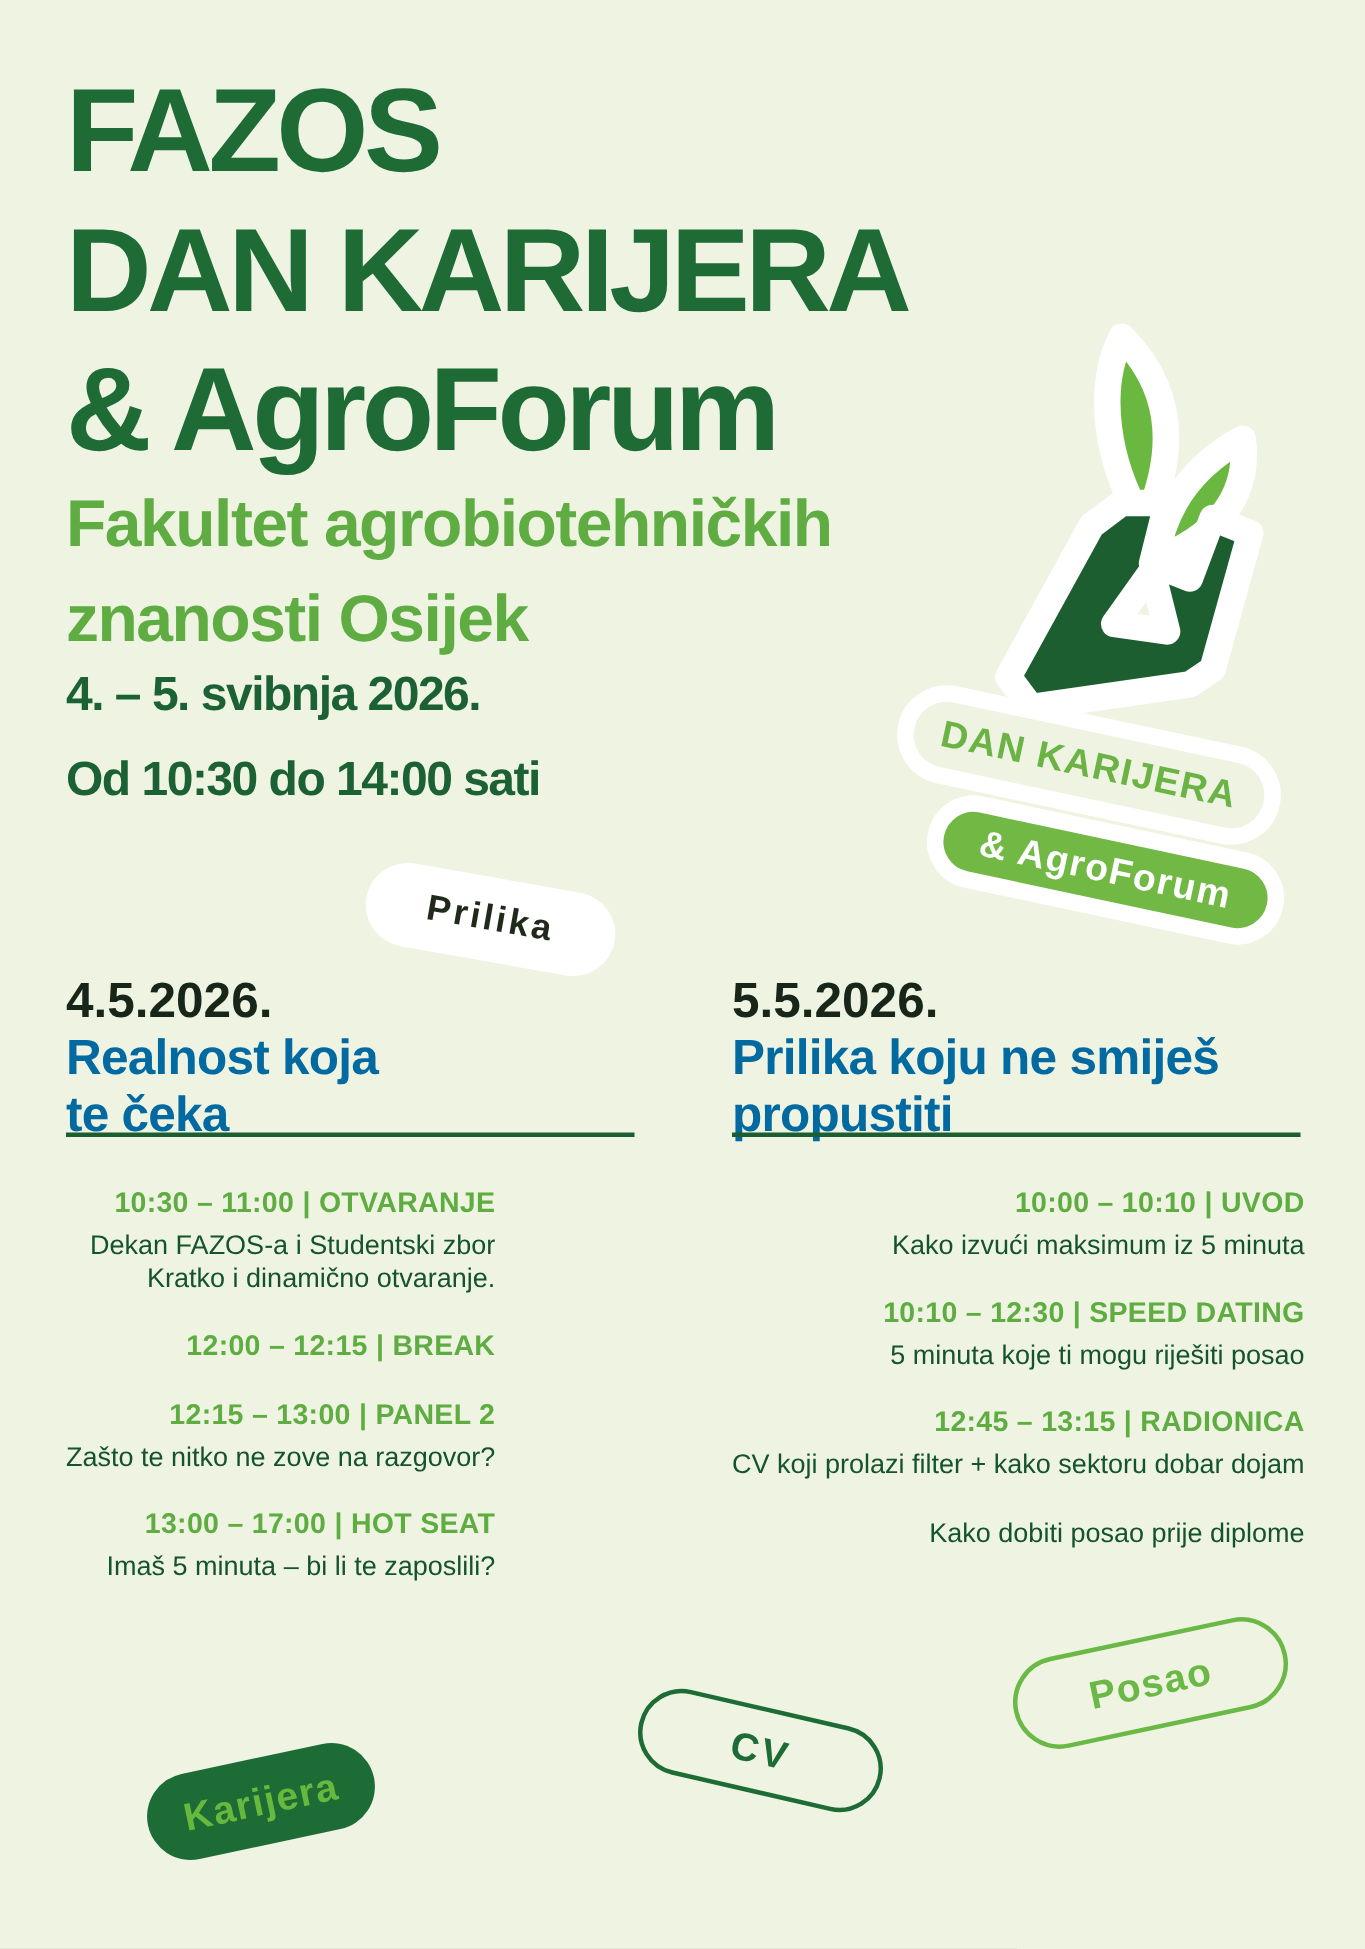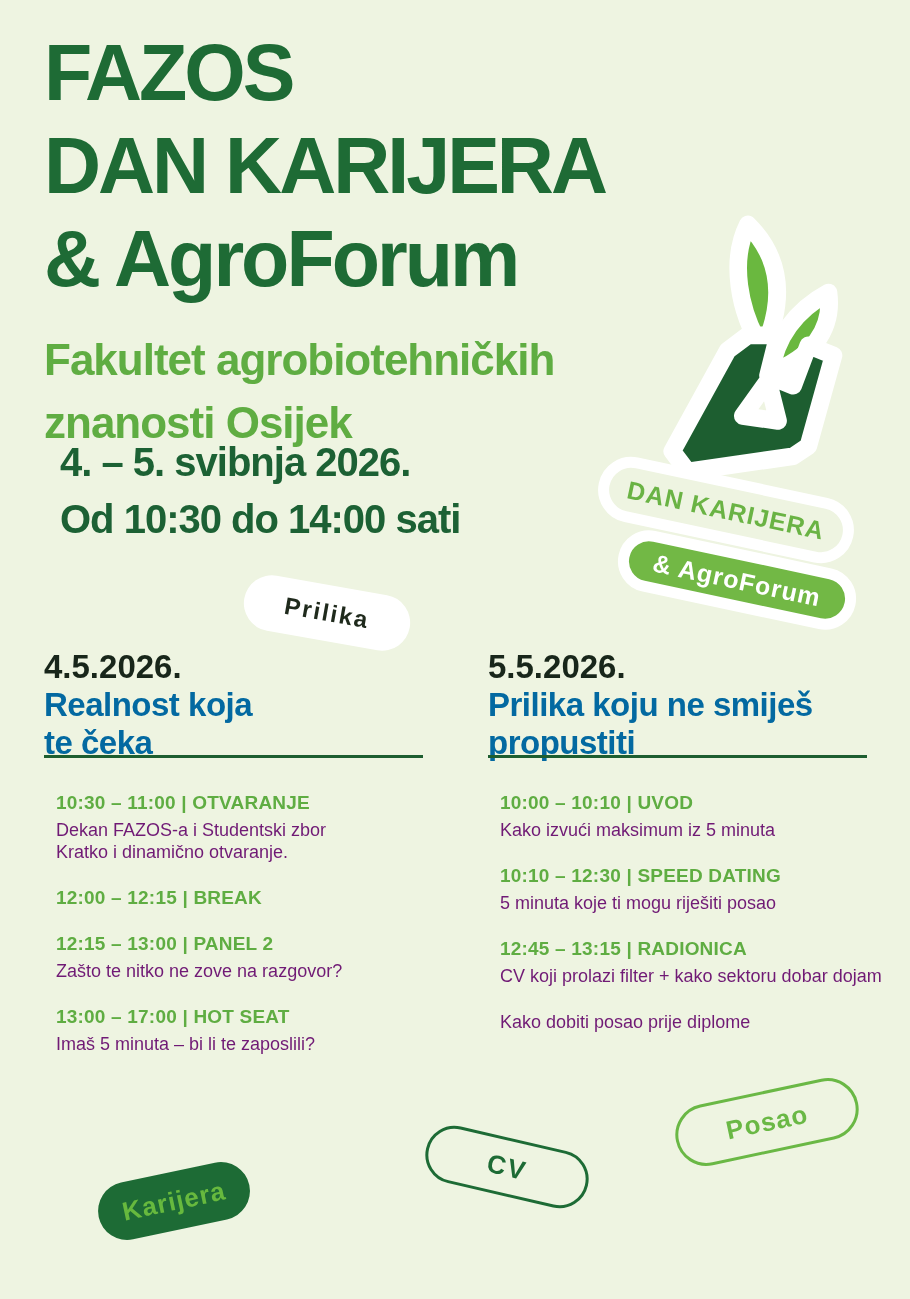--- a/index.html
+++ b/index.html
@@ -3,30 +3,30 @@
 <meta charset="utf-8">
 <style>
   html,body{margin:0;padding:0;background:#d8dcd0;}
   .poster{
     position:relative;width:910px;height:1299px;margin:0 auto;
     background:#eef4e1;overflow:hidden;
     font-family:"Liberation Sans","DejaVu Sans",sans-serif;
     color:#212b1d;
   }
   
-  .title{position:absolute;left:44px;top:26px;}
+  .title{position:absolute;left:44px;top:40px;}
   .title div{
     font-size:79px;font-weight:800;line-height:93px;
     color:#1e6b35;letter-spacing:-3px;white-space:nowrap;
   }
   
-  .subtitle{position:absolute;left:44px;top:328px;}
+  .subtitle{position:absolute;left:44px;top:318px;}
   .subtitle div{font-size:44px;font-weight:700;line-height:63px;color:#5fad42;white-space:nowrap;letter-spacing:-1px;}
   .dates{position:absolute;left:44px;top:434px;}
-  .dates div{font-size:40px;font-weight:600;line-height:57px;color:#1c6134;white-space:nowrap;letter-spacing:-1px;margin-left:16px;}
+  .dates div{font-size:32px;font-weight:600;line-height:57px;color:#1c6134;white-space:nowrap;letter-spacing:-1px;}
 
   
   .logo-svg{position:absolute;left:642px;top:212px;width:252px;height:292px;}
   .badge{
     position:absolute;display:flex;align-items:center;justify-content:center;
     border-radius:44px;border:11px solid #ffffff;
     font-weight:800;white-space:nowrap;
   }
   .badge-dk{
     left:596px;top:477px;width:238px;height:44px;
@@ -63,24 +63,24 @@
     transform:rotate(-12deg);
   }
 
   
   .col{position:absolute;width:395px;}
   .col-left{left:44px;top:648px;}
   .col-right{left:488px;top:648px;}
   .col-date{font-size:33px;font-weight:800;color:#18261a;letter-spacing:0;line-height:38px;}
   .col-head{font-size:33px;font-weight:800;color:#0369a1;letter-spacing:-0.5px;line-height:38px;}
   .col-rule{border:none;border-top:3px solid #1d5e30;margin:0;width:379px;position:absolute;left:0;top:107px;}
-  .sched{position:absolute;left:12px;top:144px;}
+  .sched{position:absolute;left:0;top:144px;text-align:right;}
   .sched-item{margin-bottom:24px;}
   .sched-time{font-size:19px;font-weight:700;color:#5fad42;letter-spacing:0.2px;margin-bottom:5px;white-space:nowrap;}
-  .sched-line{font-size:18px;font-weight:500;color:#701a75;line-height:22px;white-space:nowrap;}
+  .sched-line{font-size:18px;font-weight:500;color:#14532d;line-height:22px;white-space:nowrap;}
 </style>
 </head>
 <body>
 
 <div class="poster">
 
   <div class="title">
     <div>FAZOS</div>
     <div>DAN KARIJERA</div>
     <div>&amp; AgroForum</div>

